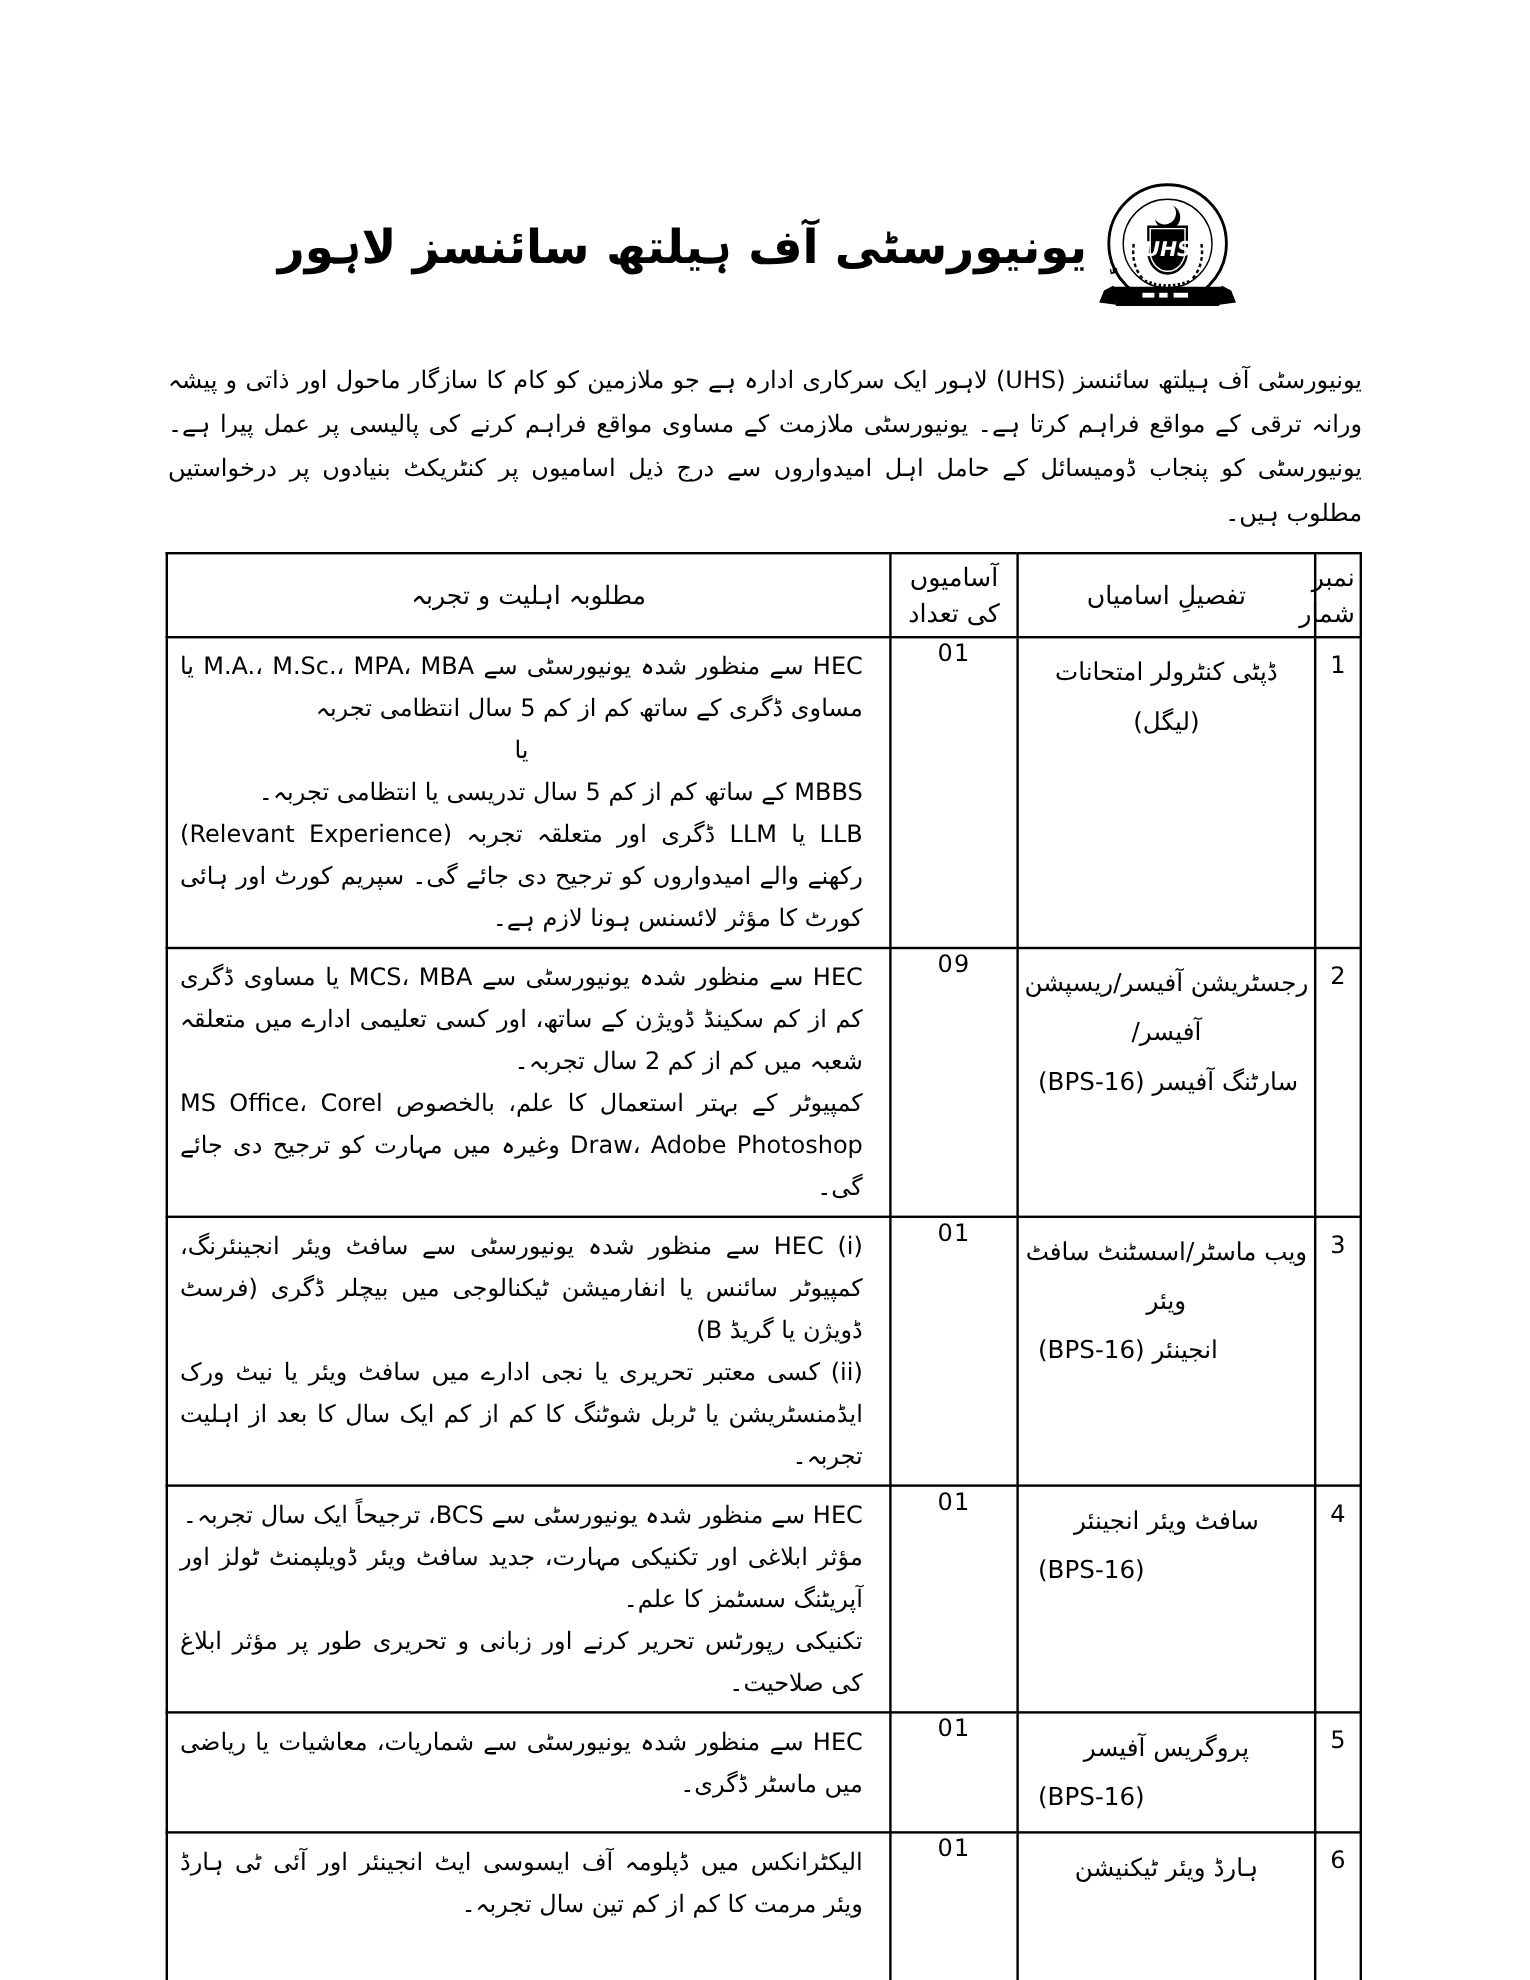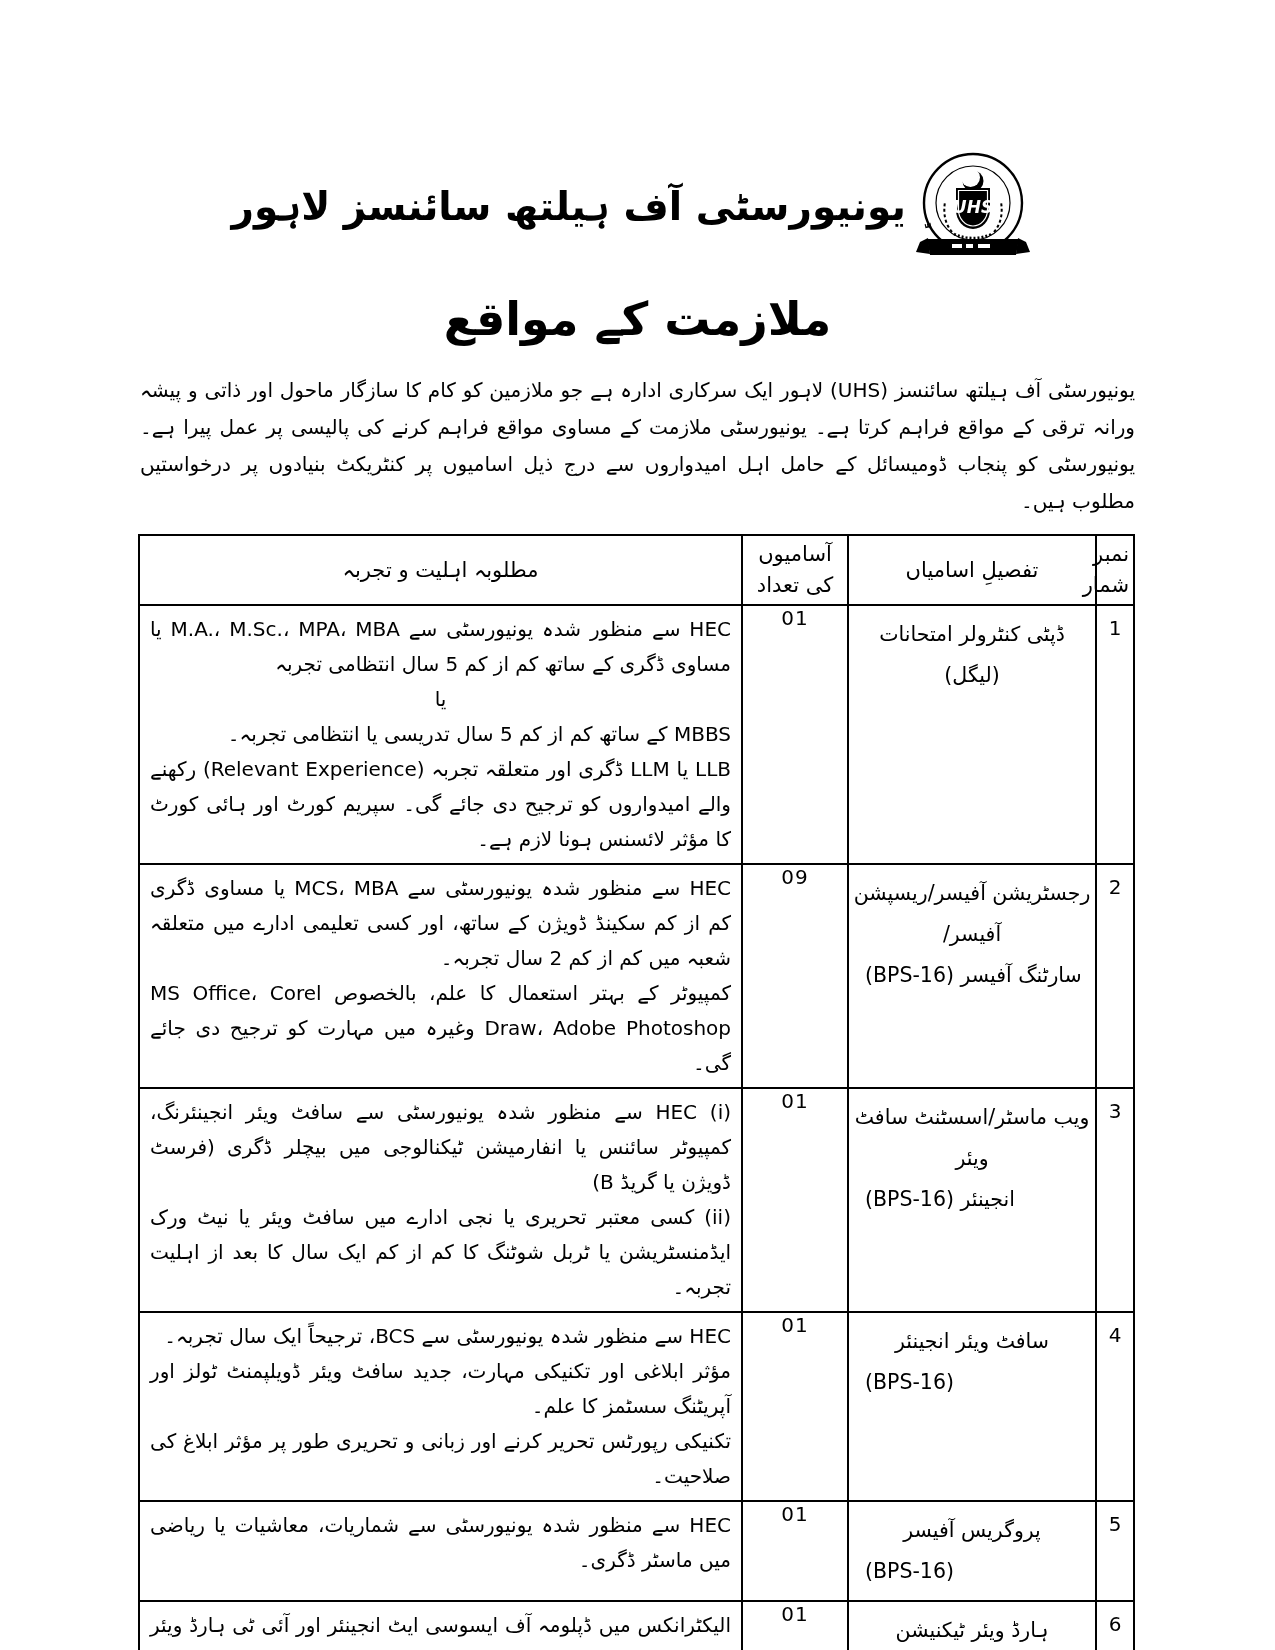--- a/index.html
+++ b/index.html
@@ -25,21 +25,21 @@
   .logo-wrap { order:1; width:134px; height:114px; flex:0 0 auto; }
 
   
   .page-title {
     text-align:center; font-size:46px; font-weight:bold;
     margin-top:24px; line-height:1.3;
   }
 
   
   .intro {
-    margin-top:22px; font-size:20px; line-height:1.85;
+    margin-top:32px; font-size:20px; line-height:1.85;
     text-align:justify; direction:rtl;
   }
 
   
   table.jobs {
     margin-top:14px; width:995px; border-collapse:collapse;
     table-layout:fixed; direction:rtl;
     border:2.5px solid #000;
   }
   table.jobs th, table.jobs td {
@@ -52,21 +52,21 @@
   col.c-serial { width:38px; }
   col.c-detail { width:248px; }
   col.c-count  { width:106px; }
   col.c-qual   { width:603px; }
 
   td.serial { text-align:center; font-size:20px; padding-top:10px; }
   td.count  { text-align:center; font-size:20px; letter-spacing:1px; }
   td.detail { font-size:20.5px; padding:8px 2px; line-height:2.0; }
   td.detail .t-line1 { text-align:center; }
   td.detail .t-line2 { text-align:left; padding-left:14px; }
-  td.qual   { padding:6px 10px 6px 10px; }
+  td.qual   { padding:6px 22px 6px 10px; }
   td.qual p {
     font-size:20px; line-height:1.75; text-align:justify;
     text-justify:inter-word;
   }
   td.qual p.center { text-align:center; }
 
   tr.r1 { height:243px; }
   tr.r2 { height:148px; }
   tr.r3 { height:167px; }
   tr.r4 { height:118px; }
@@ -111,21 +111,20 @@
           <path d="M 120,92 L 112,88 L 110,104 L 124,102 Z" fill="#000"></path>
           <path d="M 21,89 L 113,89 L 110,105 L 24,105 Z" fill="#000"></path>
           <rect x="46" y="94" width="10" height="4" fill="#fff"></rect>
           <rect x="60" y="94" width="7" height="4" fill="#fff"></rect>
           <rect x="72" y="94" width="12" height="4" fill="#fff"></rect>
         </g>
       </svg>
     </div>
   </div>
 
-  <h1 class="page-title">ملازمت کے مواقع</h1>
 
   <p class="intro">یونیورسٹی آف ہیلتھ سائنسز (UHS) لاہور ایک سرکاری ادارہ ہے جو ملازمین کو کام کا سازگار ماحول اور ذاتی و پیشہ ورانہ ترقی کے مواقع فراہم کرتا ہے۔ یونیورسٹی ملازمت کے مساوی مواقع فراہم کرنے کی پالیسی پر عمل پیرا ہے۔ یونیورسٹی کو پنجاب ڈومیسائل کے حامل اہل امیدواروں سے درج ذیل اسامیوں پر کنٹریکٹ بنیادوں پر درخواستیں مطلوب ہیں۔</p>
 
   <table class="jobs">
     <colgroup>
       <col class="c-serial">
         <col class="c-detail">
         <col class="c-count">
         <col class="c-qual">
     </colgroup>

